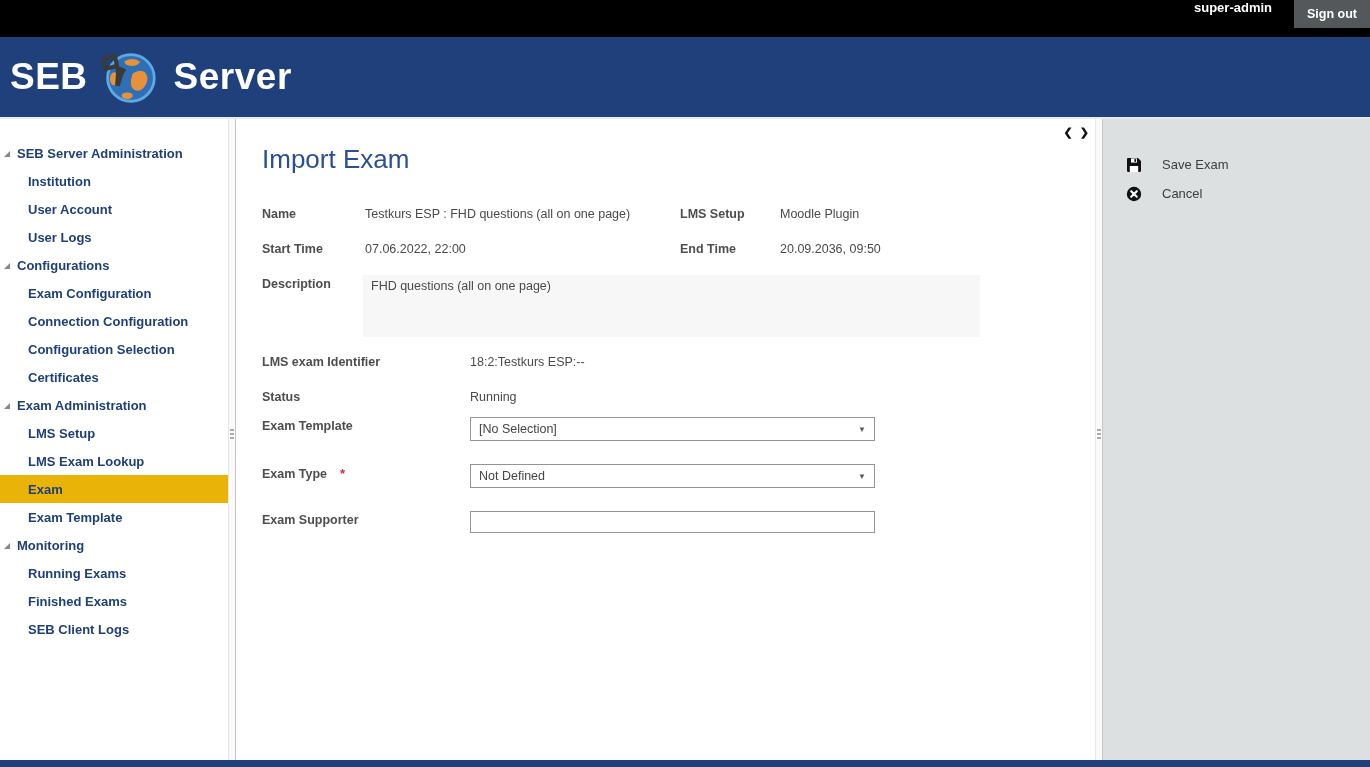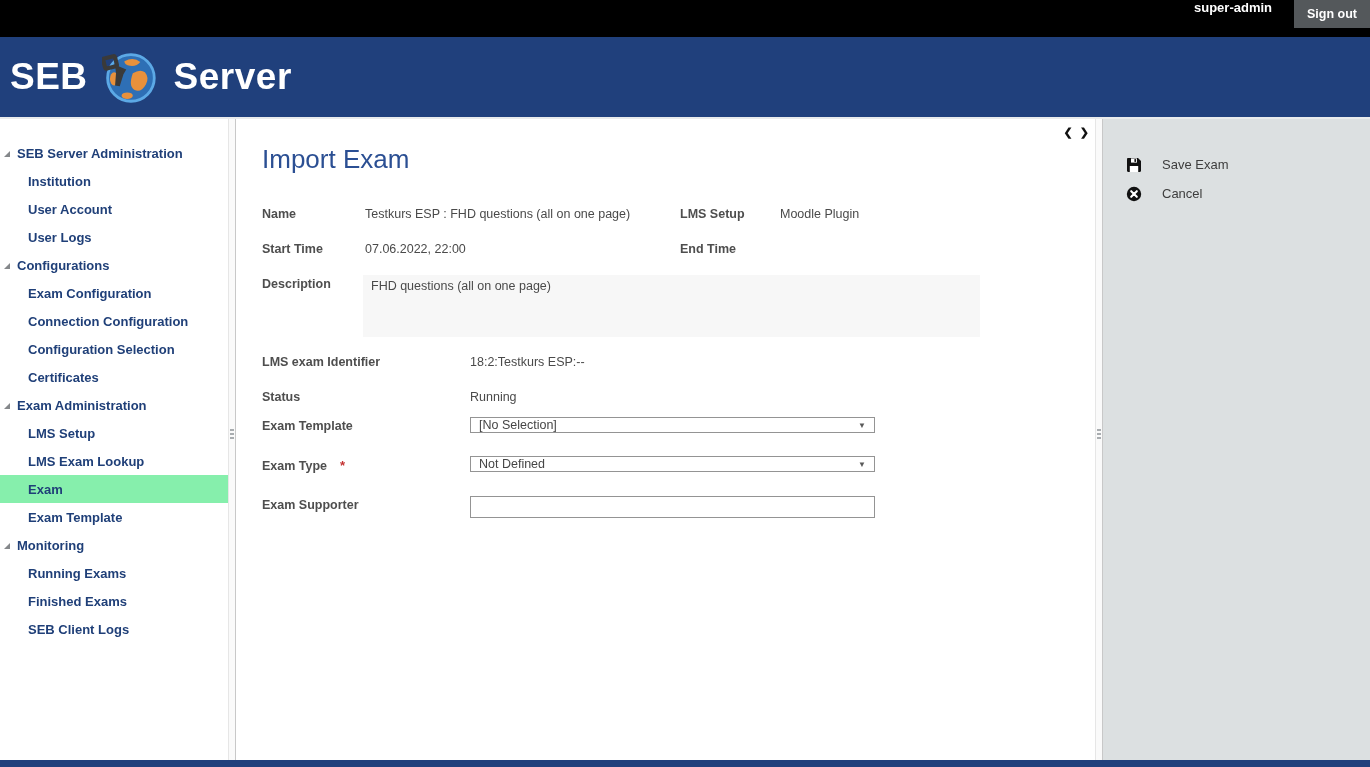--- a/index.html
+++ b/index.html
@@ -18,21 +18,21 @@
   .logo { width:56px; height:56px; margin:0 16px 0 14px; }
 
   
   .layout { display:flex; height:643px; border-top:2px solid #E9EBEC; }
 
   .sidebar { width:228px; background:#fff; padding-top:20px; }
   .nav-item { height:28px; display:flex; align-items:center; font-weight:bold; font-size:13px;
               color:#1F3F78; cursor:pointer; white-space:nowrap; }
   .nav-item.level0 { padding-left:4px; }
   .nav-item.level1 { padding-left:28px; }
-  .nav-item.selected { background:#86efac;text-align:right; }
+  .nav-item.selected { background:#eab308;text-align:right; }
   .toggle { width:0; height:0; border-bottom:6px solid #85888B; border-left:6px solid transparent;
             margin-right:7px; margin-top:2px; }
 
   .splitter { width:8px; background:#FAFAFA; border-left:1px solid #E6E6E6; border-right:1px solid #C8C8C8;
               position:relative; cursor:col-resize; }
   .grip { position:absolute; top:310px; left:1px; display:flex; flex-direction:column; gap:2px; }
   .grip i { display:block; width:4px; height:2px; background:#A9ADB0; }
 
   .content { flex:1; background:#fff; position:relative; padding-left:26px; }
   .collapse-controls { position:absolute; top:7px; right:6px; font-size:11px; font-weight:bold;
@@ -48,21 +48,21 @@
   .descrow { grid-template-columns:101px 617px; }
   .wide { grid-template-columns:208px auto; }
   .flabel { font-size:12.5px; font-weight:bold; color:#4E4E4E; padding-top:2px; }
   .fvalue { font-size:12.5px; color:#4A4A4A; padding-top:2px; }
   .mb-name { margin-bottom:19px; } .mb-start { margin-bottom:19px; } .mb-url { margin-bottom:12px; }
   .mb-desc { margin-bottom:16px; } .mb-id { margin-bottom:19px; } .mb-status { margin-bottom:13px; }
   .mb-sel { margin-bottom:23px; }
 
   .desc-box { background:#F7F7F7; height:62px; padding:4px 8px; font-size:12.5px; color:#4A4A4A; }
 
-  .select-box { width:405px; height:16px; border:1px solid #949494; background:#fff; display:flex;
+  .select-box { width:405px; height:24px; border:1px solid #949494; background:#fff; display:flex;
                 align-items:center; justify-content:space-between; padding:0 8px; font-size:12.5px;
                 color:#454545; cursor:pointer; }
   .select-arrow { font-size:8px; color:#5A5A5A; }
   .text-input { width:405px; height:22px; border:1px solid #949494; padding:0 8px; font-size:12.5px;
                 color:#454545; background:#fff; }
   .required { color:#C43232; margin-left:13px; font-weight:bold; font-size:13px; }
 
   .action-pane { width:267px; background:#DCE0E1; padding-top:37px; }
   .action-row { display:flex; align-items:center; padding-left:23px; margin-bottom:12px; height:17px;
                 cursor:pointer; }
@@ -179,20 +179,21 @@
         <span class="flabel">Name</span>
         <span class="fvalue">Testkurs ESP : FHD questions (all on one page)</span>
         <span class="flabel">LMS Setup</span>
         <span class="fvalue">Moodle Plugin</span>
       </div>
 
       <div class="frow cols4 mb-start">
         <span class="flabel">Start Time</span>
         <span class="fvalue">07.06.2022, 22:00</span>
         <span class="flabel">End Time</span>
+        <span class="fvalue">20.09.2036, 09:50</span>
       </div>
 
 
       <div class="frow descrow mb-desc">
         <span class="flabel">Description</span>
         <div class="desc-box">FHD questions (all on one page)</div>
       </div>
 
       <div class="frow wide mb-id">
         <span class="flabel">LMS exam Identifier</span>

